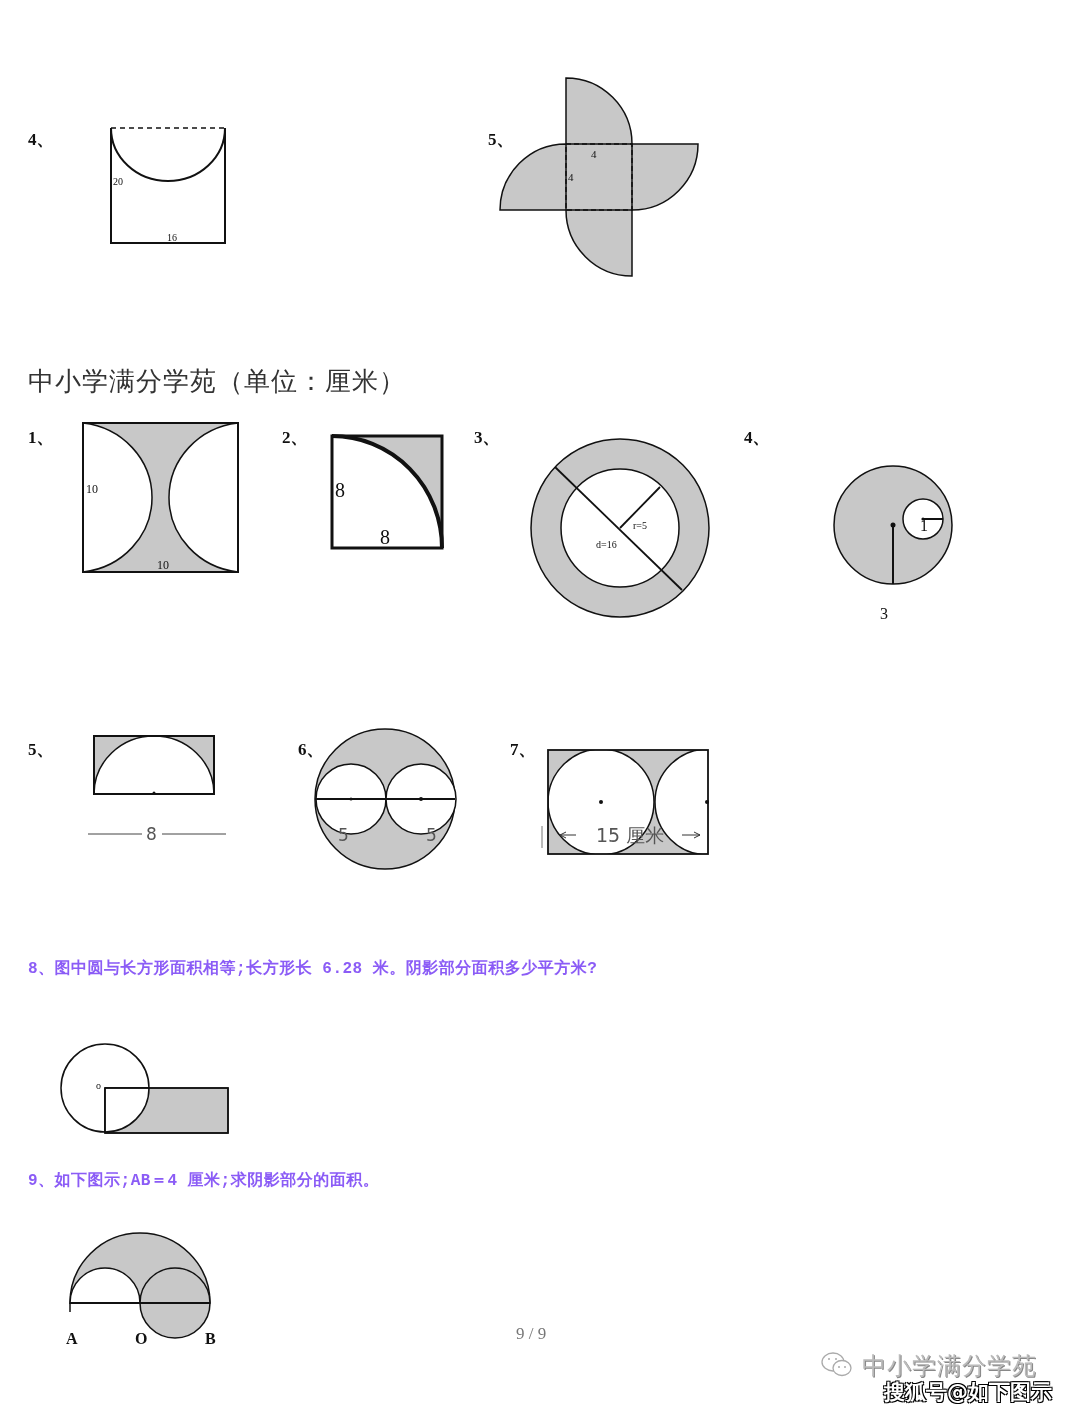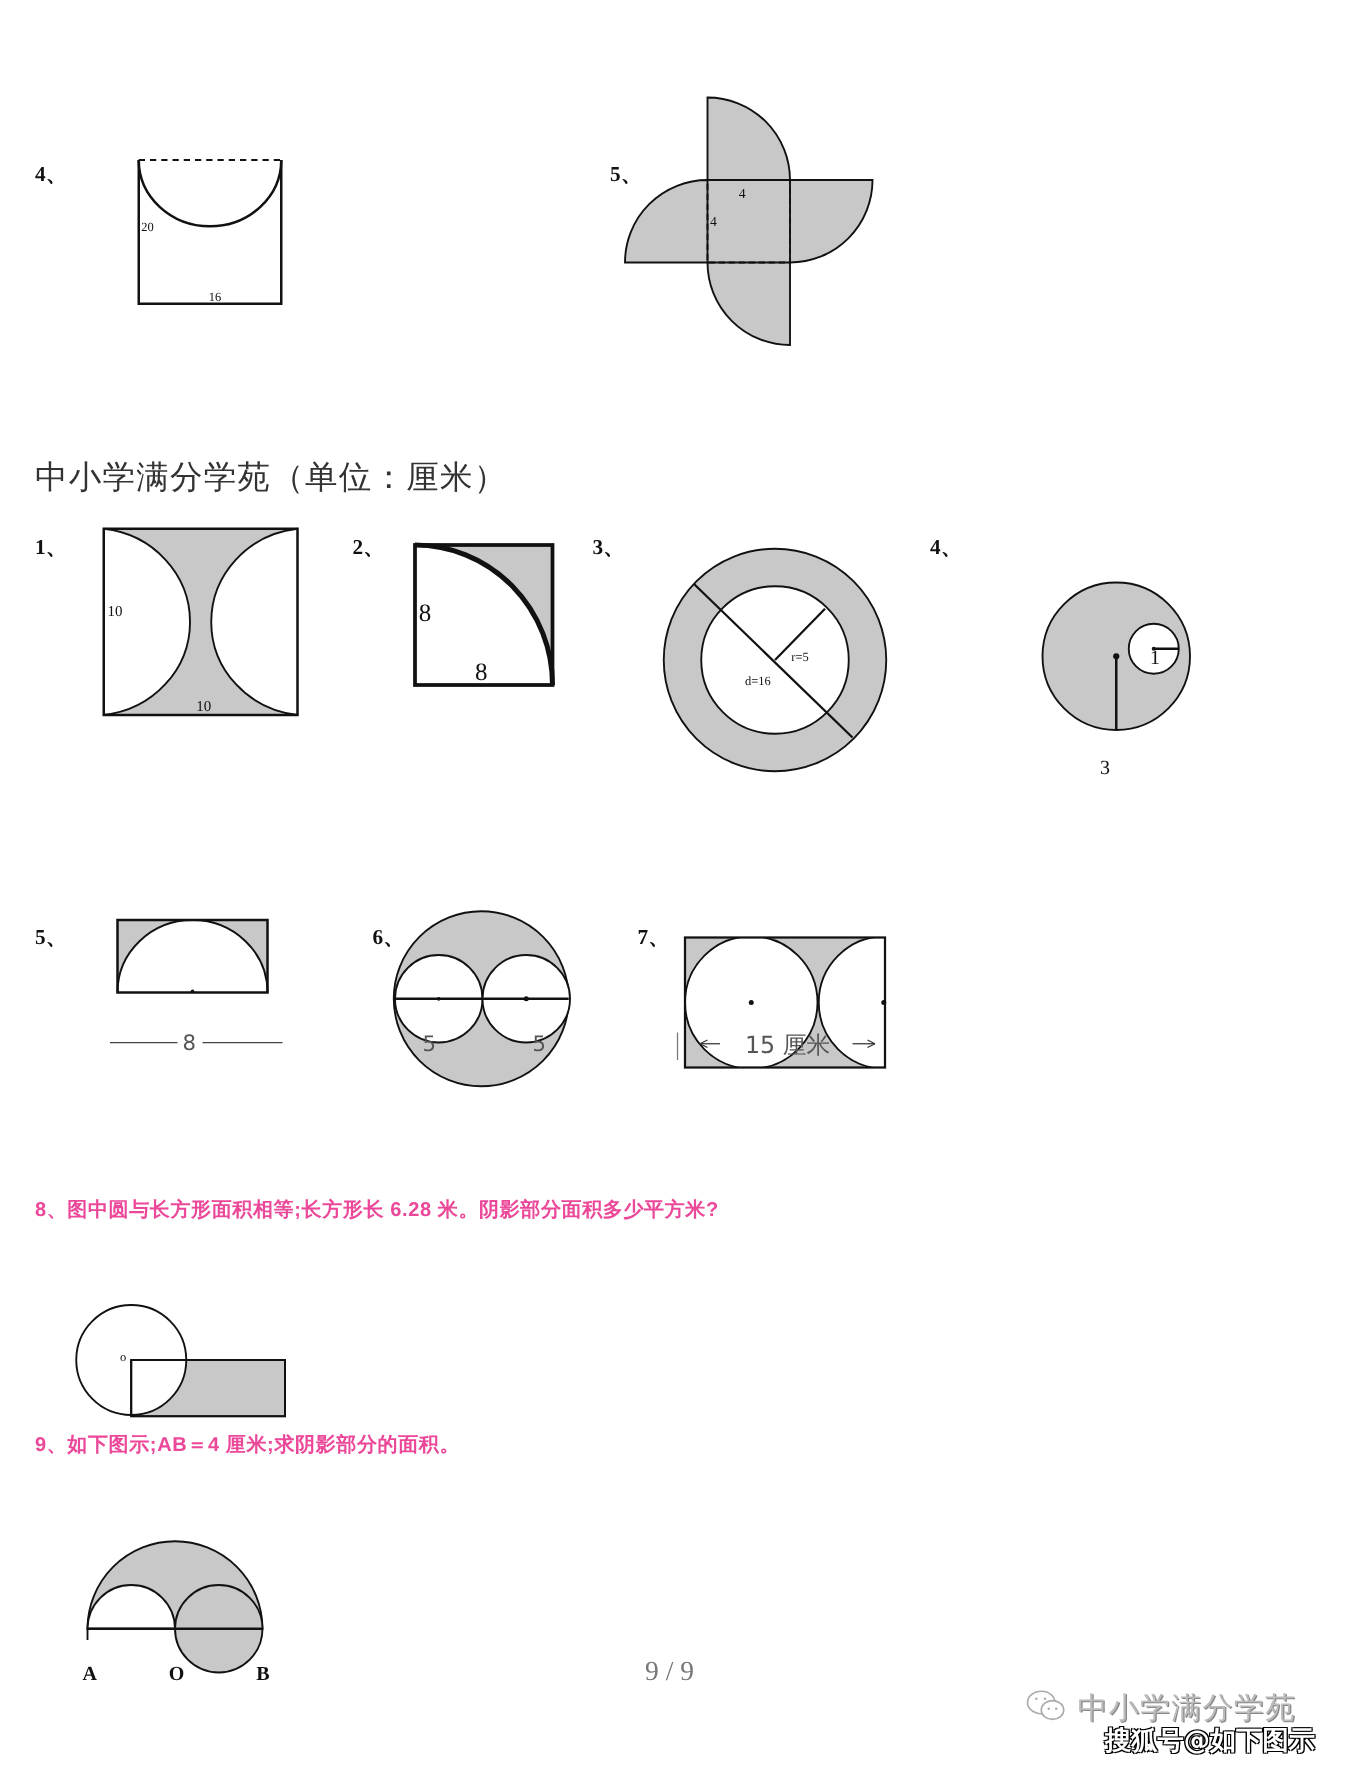--- a/index.html
+++ b/index.html
@@ -3,24 +3,24 @@
   <meta charset="utf-8">
   <style>
     html, body { margin: 0; padding: 0; background: #ffffff; }
     body { width: 1080px; height: 1412px; position: relative; overflow: hidden;
            font-family: "DejaVu Serif", "Liberation Serif", serif; color: #111; }
     .qnum { position: absolute; font-family: "Liberation Serif", "DejaVu Serif", serif;
             font-weight: bold; font-size: 17px; color: #111; }
     .heading { position: absolute; left: 28px; top: 364px; font-size: 26px;
                color: #333; font-family: "DejaVu Serif", serif; letter-spacing: 1px; }
     .question { position: absolute; font-weight: bold; font-size: 16px;
-                font-family: Liberation Sans, sans-serif; color: #ec4899; letter-spacing: 0.5px; }
+                font-family: Liberation Mono, monospace; color: #8b5cf6; letter-spacing: 0.5px; }
     svg { position: absolute; overflow: visible; }
     svg text { font-family: "Liberation Serif", "DejaVu Serif", serif; fill: #111; }
-    .page-num { position: absolute; left: 516px; top: 1324px; font-size: 22px; color: #777;
+    .page-num { position: absolute; left: 516px; top: 1324px; font-size: 17px; color: #777;
                 font-family: "Liberation Serif", serif; }
     .wm1 { position: absolute; left: 862px; top: 1350px; font-size: 24px; color: #bbb;
            font-family: "DejaVu Sans", sans-serif; letter-spacing: 1px;
            text-shadow: 1px 1px 0 #888; }
     .wm2 { position: absolute; left: 884px; top: 1378px; font-size: 21px; color: #fff;
            font-family: "DejaVu Sans", sans-serif; font-weight: bold;
            text-shadow: -1px -1px 0 #000, 1px -1px 0 #000, -1px 1px 0 #000, 1px 1px 0 #000; }
     .wechat-icon { position: absolute; left: 820px; top: 1350px; width: 34px; height: 30px; }
   </style>
 </head>
@@ -150,21 +150,21 @@
 <svg width="180" height="100" style="left:58px;top:1040px;">
   <rect x="47" y="48" width="123" height="45" fill="#c8c8c8" stroke="#111" stroke-width="1.5"></rect>
   <path d="M47 48 L91 48 A44 44 0 0 1 47 92 Z" fill="#fff"></path>
   <circle cx="47" cy="48" r="44" fill="none" stroke="#111" stroke-width="1.5"></circle>
   <line x1="47" y1="48" x2="47" y2="93" stroke="#111" stroke-width="1.5"></line>
   <line x1="47" y1="48" x2="91" y2="48" stroke="#111" stroke-width="1.5"></line>
   <rect x="47" y="48" width="123" height="45" fill="none" stroke="#111" stroke-width="1.5"></rect>
   <text x="38" y="49" font-size="10">o</text>
 </svg>
 
-<div class="question" style="left:28px;top:1146px;">9、如下图示;AB＝4 厘米;求阴影部分的面积。</div>
+<div class="question" style="left:28px;top:1170px;">9、如下图示;AB＝4 厘米;求阴影部分的面积。</div>
 <svg width="170" height="140" style="left:64px;top:1228px;">
 
   <path d="M6 75 A70 70 0 0 1 146 75 Z" fill="#c8c8c8" stroke="#111" stroke-width="1.5"></path>
 
   <path d="M6 75 A35 35 0 0 1 76 75 Z" fill="#fff" stroke="#111" stroke-width="1.5"></path>
 
   <circle cx="111" cy="75" r="35" fill="#c8c8c8" stroke="#111" stroke-width="1.5"></circle>
   <line x1="6" y1="75" x2="146" y2="75" stroke="#111" stroke-width="2"></line>
   <line x1="6" y1="75" x2="6" y2="84" stroke="#111" stroke-width="1.5"></line>
   <text x="2" y="116" font-size="16" font-weight="bold">A</text>

